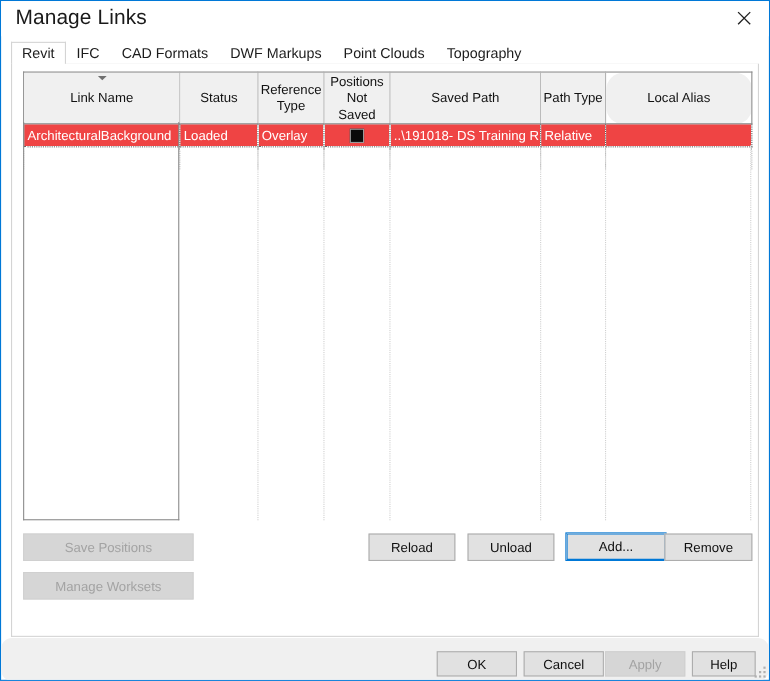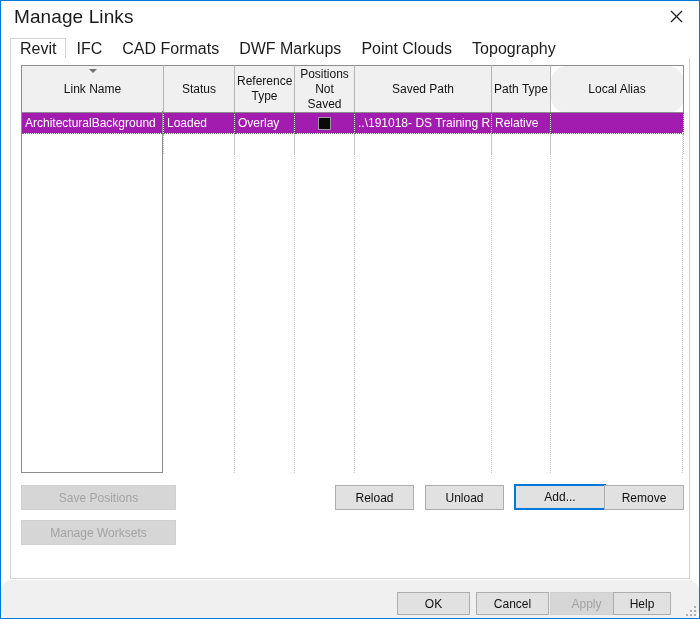--- a/index.html
+++ b/index.html
@@ -66,21 +66,21 @@
     height: 20px;
     display: flex;
     align-items: flex-end;
     border-bottom: 1px solid #d4d4d4;
     box-sizing: border-box;
   }
   .tab {
     height: 20px;
     line-height: 19px;
     padding: 0 9px;
-    font-size: 16px;
+    font-size: 13px;
     color: #1c1c1c;
     box-sizing: border-box;
     border: 1px solid transparent;
     border-bottom: none;
     background: transparent;
     cursor: default;
     white-space: nowrap;
     position: relative;
     user-select: none;
   }
@@ -152,21 +152,21 @@
     padding: 0 3px;
     font-size: 12px;
     border-left: 1px dotted #bdbdbd;
     border-right: 1px dotted #bdbdbd;
     vertical-align: middle;
     overflow: hidden;
     white-space: nowrap;
     text-overflow: clip;
   }
   tr.selected td {
-    background: #a21caf;
+    background: #ef4444;
     color: #ffffff;
     border-left: 1px dotted #555555;
     border-right: 1px dotted #555555;
     border-bottom: 1px dotted #6a6a6a;
   }
   tr.selected td:first-child {
     border-left: 1px solid #8c8c8c;
   }
   tr.empty td {
     background: #ffffff;
@@ -245,21 +245,21 @@
     top: 579px;
     width: 698px;
     height: 39px;
     background: #f0f0f0;
     border-radius: 10px;
   }
   .footer .btn { position: absolute; top: 12px; height: 23px; }
   .btn-ok     { left: 396px; width: 73px; }
   .btn-cancel { left: 475px; width: 73px; }
   .btn-apply  { left: 549px; width: 73px; }
-  .btn-help   { left: 612px; width: 58px; }
+  .btn-help   { left: 628px; width: 58px; }
 
   .grip {
     position: absolute;
     right: 3px;
     bottom: 3px;
     width: 12px;
     height: 12px;
   }
   .grip i {
     position: absolute;

